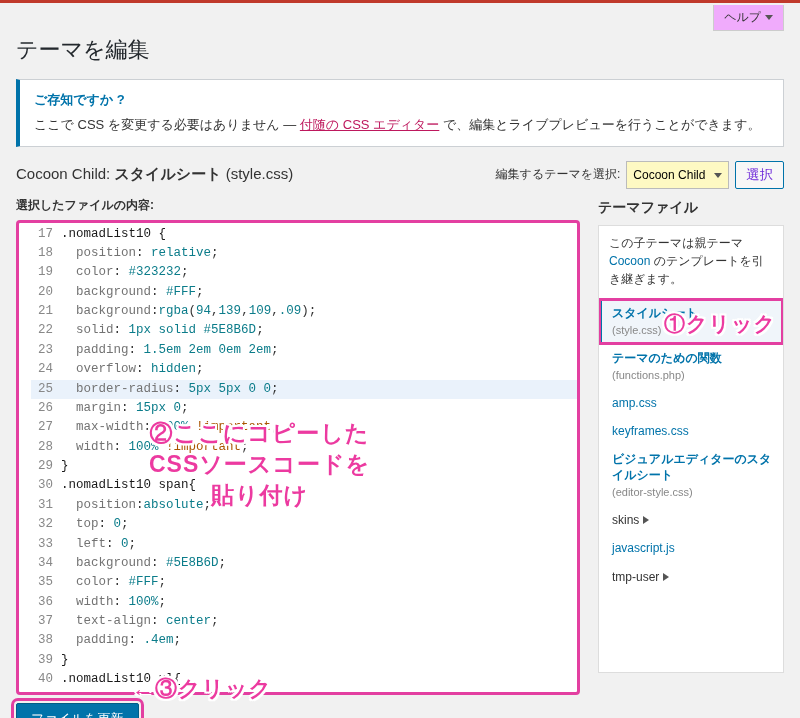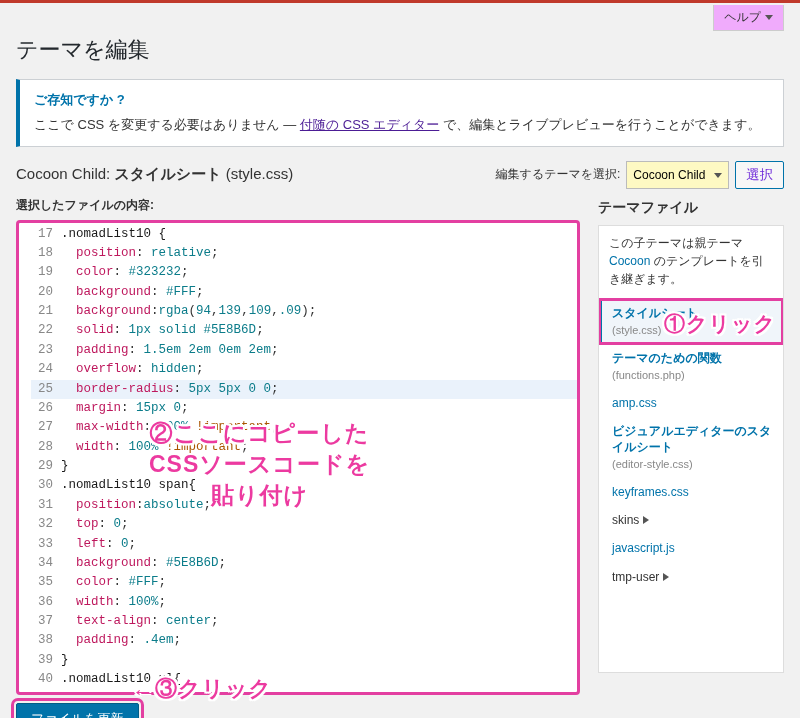--- a/index.html
+++ b/index.html
@@ -45,21 +45,21 @@
     border: 1px solid #ccd0d4;
     border-left: 4px solid #0073aa;
     padding: 10px 14px;
     line-height: 1.6;
   }
   .notice .q {
     font-weight: 600;
     color: #0073aa;
     margin-bottom: 4px;
   }
-  .notice a { color: #4c1d95; text-decoration: underline; cursor: pointer; }
+  .notice a { color: #be185d; text-decoration: underline; cursor: pointer; }
 
   .subhead-row {
     display: flex;
     align-items: center;
     justify-content: space-between;
     padding: 0 16px 8px 16px;
   }
   .subhead-left { font-size: 15px; }
   .subhead-left .normal { font-weight: 400; }
   .subhead-left .bold { font-weight: 600; }
@@ -108,21 +108,21 @@
   }
   .codeline.hl { background: #eaf2fb; }
   .gutter {
     width: 30px; text-align: right; padding-right: 8px;
     color: #888;
     flex: 0 0 30px;
     user-select: none;
   }
   .code { flex: 1 1 auto; }
   .t-sel  { color: #1a1a1a; }
-  .t-prop { color: #be185d; }
+  .t-prop { color: #737373; }
   .t-hex  { color: #0b7c8a; }
   .t-num  { color: #0b7c8a; }
   .t-kw   { color: #0b7c8a; }
   .t-punc { color: #1a1a1a; }
   .t-fn   { color: #0b7c8a; }
   .t-imp  { color: #a50; }
 
   .overlay-text {
     position: absolute;
     font-weight: 700;
@@ -266,22 +266,22 @@
     <div class="theme-panel">
       <div class="theme-note">
         <span>この子テーマは親テーマ </span>
         <a>Cocoon</a>
         <span> のテンプレートを引き継ぎます。</span>
       </div>
       <ul class="file-list" id="file-list">
           <li class="active highlight"><span class="name">スタイルシート</span><span class="sub">(style.css)</span></li>
           <li><span class="name">テーマのための関数</span><span class="sub">(functions.php)</span></li>
           <li><span class="plain">amp.css</span></li>
+          <li><span class="plain">keyframes.css</span></li>
           <li><span class="name">ビジュアルエディターのスタイルシート</span><span class="sub">(editor-style.css)</span></li>
-          <li><span class="plain">keyframes.css</span></li>
           <li>
             <span class="folder">
               <span>skins</span>
               <span class="tri-right"></span>
             </span>
           </li>
           <li><span class="plain">javascript.js</span></li>
           <li>
             <span class="folder">
               <span>tmp-user</span>

